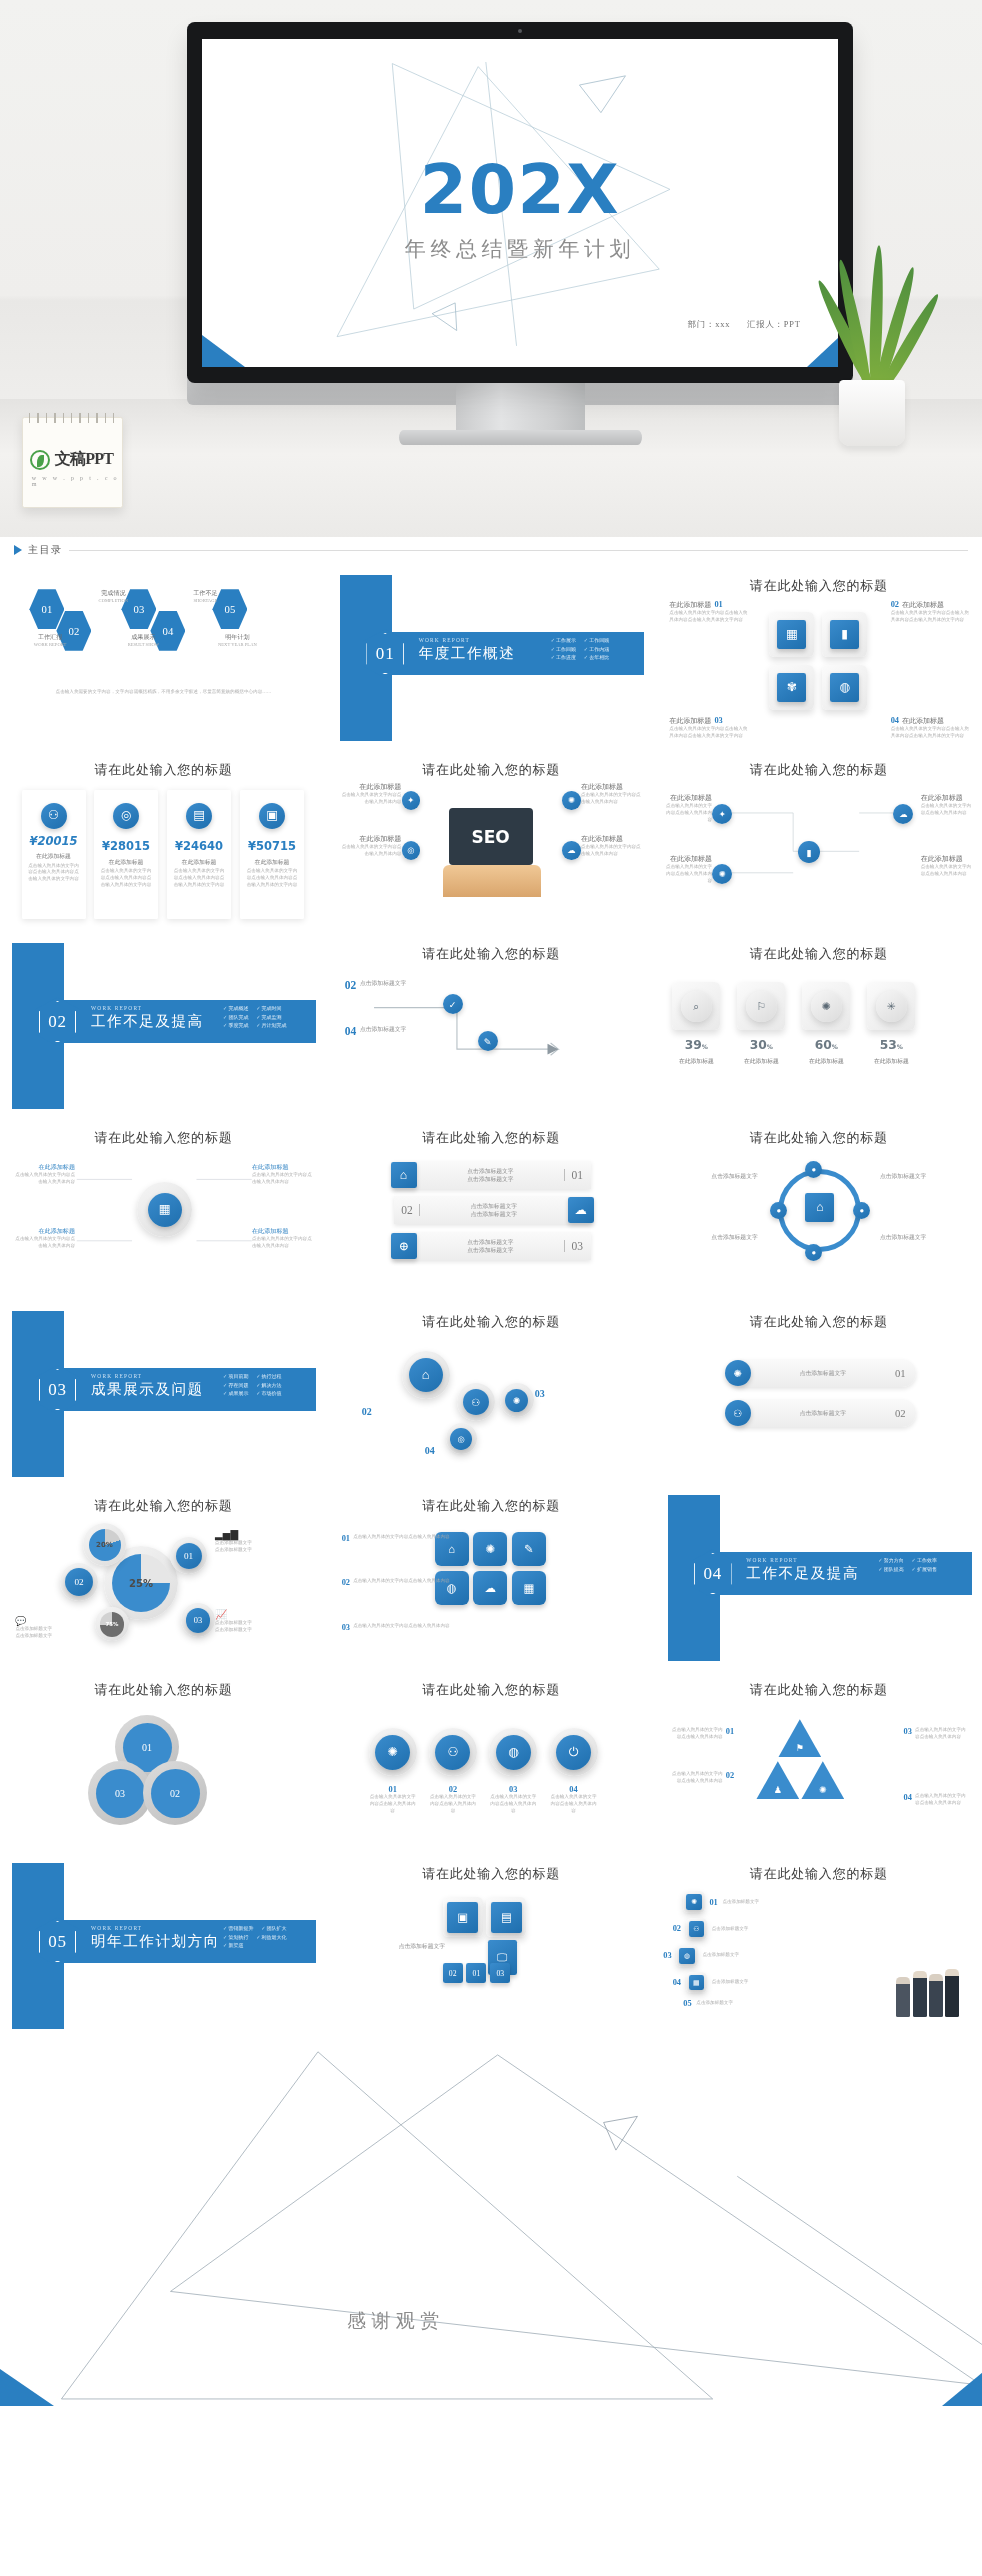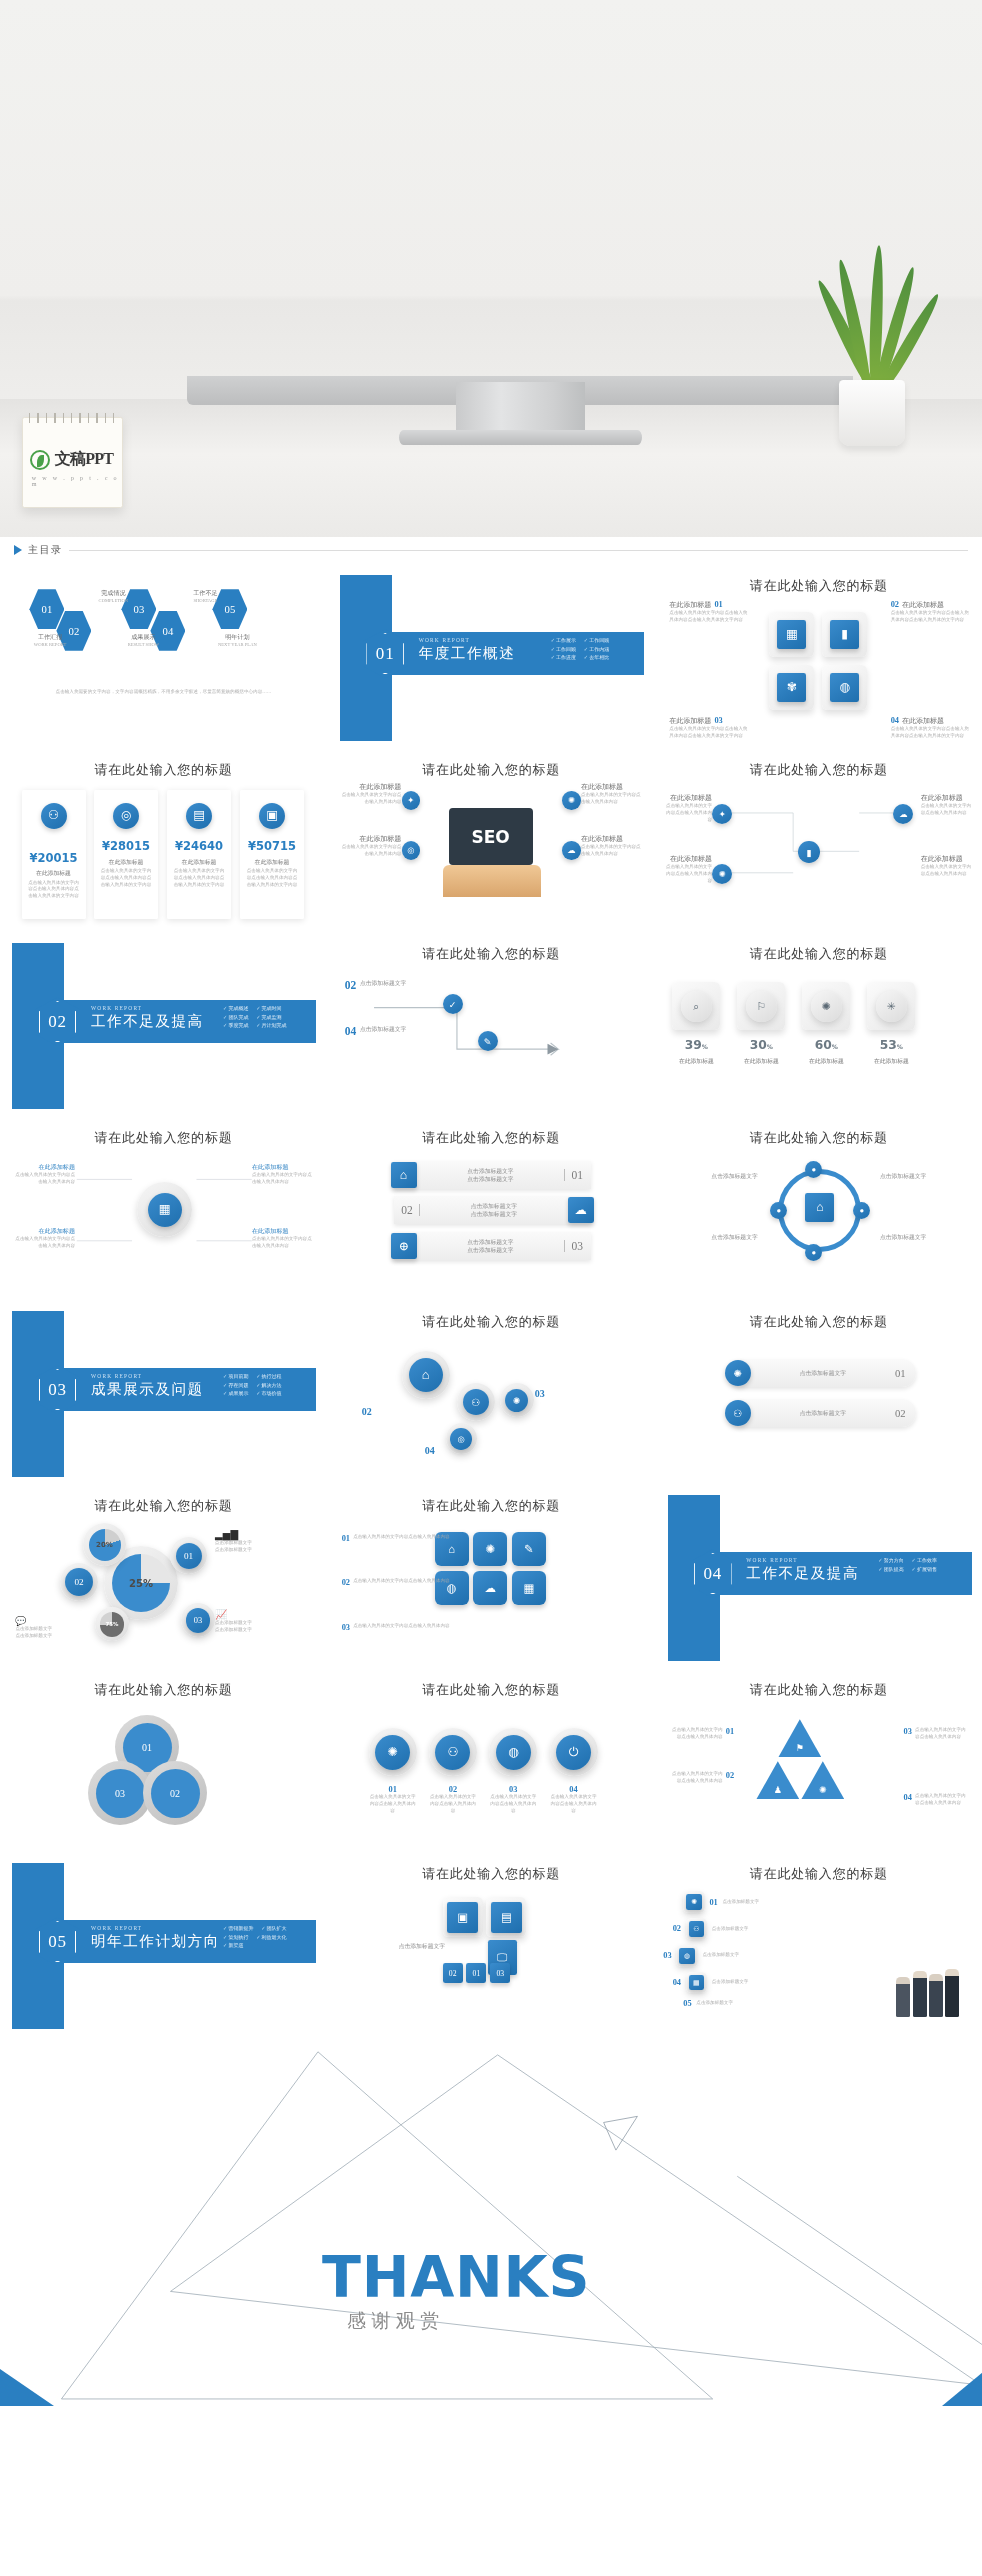--- a/index.html
+++ b/index.html
@@ -178,20 +178,39 @@
 
 <div class="page">
 
   <div class="hero">
     <div class="hero-floor"></div>
 
     <div class="stand-top"></div>
     <div class="neck"></div>
     <div class="base"></div>
 
+    <div class="monitor">
+      <div class="screen">
+        <svg class="lines" viewBox="0 0 828 428" preserveAspectRatio="none">
+          <polygon points="248,32 610,196 276,352" fill="none" stroke="#b9cdd8" stroke-width="1"></polygon>
+          <polygon points="360,36 596,300 176,388" fill="none" stroke="#b9cdd8" stroke-width="1"></polygon>
+          <polygon points="492,60 552,48 520,96" fill="none" stroke="#9fb9c7" stroke-width="1"></polygon>
+          <polygon points="300,358 330,344 332,380" fill="none" stroke="#9fb9c7" stroke-width="1"></polygon>
+          <line x1="370" y1="30" x2="410" y2="400" stroke="#b9cdd8" stroke-width="1"></line>
+        </svg>
+        <div class="s1-title">202X</div>
+        <div class="s1-sub">年终总结暨新年计划</div>
+        <div class="s1-meta">
+          <span>部门：xxx</span>
+          <span>汇报人：PPT</span>
+        </div>
+        <div class="corner-l"></div>
+        <div class="corner-r"></div>
+      </div>
+    </div>
 
     <div class="plant">
       <div class="leaf" style="transform:rotate(-26deg) scaleY(1.05);"></div>
       <div class="leaf" style="transform:rotate(-12deg) scaleY(1.15);left:48px;"></div>
       <div class="leaf" style="transform:rotate(2deg) scaleY(1.25);left:54px;"></div>
       <div class="leaf" style="transform:rotate(16deg) scaleY(1.1);left:58px;"></div>
       <div class="leaf" style="transform:rotate(30deg) scaleY(.95);left:63px;"></div>
       <div class="pot"></div>
     </div>
 
@@ -320,21 +339,21 @@
               <span class="smallhead">在此添加标题</span>
             </div>
           <div class="ph">点击输入您具体的文字内容点击输入您具体内容点击输入您具体的文字内容</div>
         </div>
       </div>
 
       <div class="slide">
         <div class="stitle">请在此处输入您的标题</div>
         <div class="vcard" style="left:21.5px;">
           <div class="circ" style="width:26px;height:26px;">⚇</div>
-          <div class="money" style="margin-top:22px;">¥20015</div>
+          <div class="money" style="margin-top:5px;font-style:italic;">¥20015</div>
           <div class="col-lbl">在此添加标题</div>
           <div class="ph" style="padding:1.5px 5.4px;text-align:center;">点击输入您具体的文字内容点击输入您具体内容点击输入您具体的文字内容</div>
         </div>
         <div class="vcard" style="left:94px;">
           <div class="circ" style="width:26px;height:26px;">◎</div>
           <div class="money" style="margin-top:10.7px;">¥28015</div>
           <div class="col-lbl">在此添加标题</div>
           <div class="ph" style="padding:1.5px 5.4px;text-align:center;">点击输入您具体的文字内容点击输入您具体内容点击输入您具体的文字内容</div>
         </div>
         <div class="vcard" style="left:167px;">
@@ -845,20 +864,19 @@
     </div>
   </div>
 
   <div class="thanks">
     <svg class="lines" viewBox="0 0 1280 480" preserveAspectRatio="none">
       <polygon points="414,18 928,470 80,470" fill="none" stroke="#9aa8b2" stroke-width="1"></polygon>
       <polygon points="648,22 1278,452 222,330" fill="none" stroke="#9aa8b2" stroke-width="1"></polygon>
       <polygon points="786,110 830,102 802,146" fill="none" stroke="#8b98a3" stroke-width="1"></polygon>
       <line x1="960" y1="180" x2="1280" y2="400" stroke="#9aa8b2" stroke-width="1"></line>
     </svg>
-    <div class="tk">THANKS</div>
     <div class="tk-sub">感谢观赏</div>
     <div class="ct-l"></div>
     <div class="ct-r"></div>
   </div>
 
 </div>
 
 
 </body></html>

